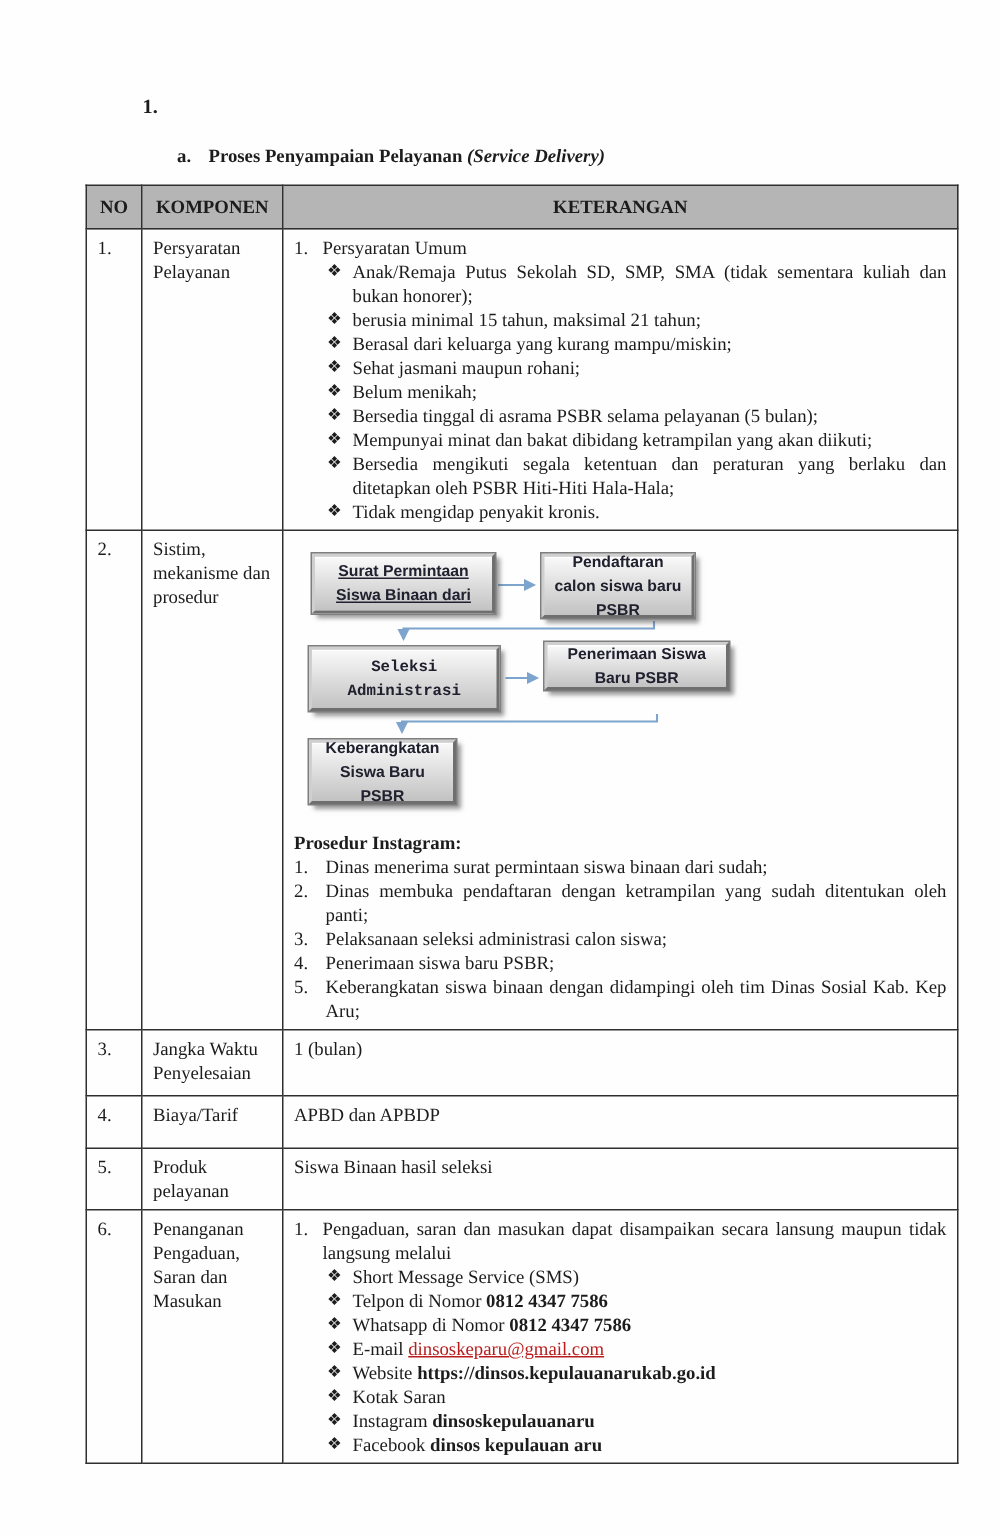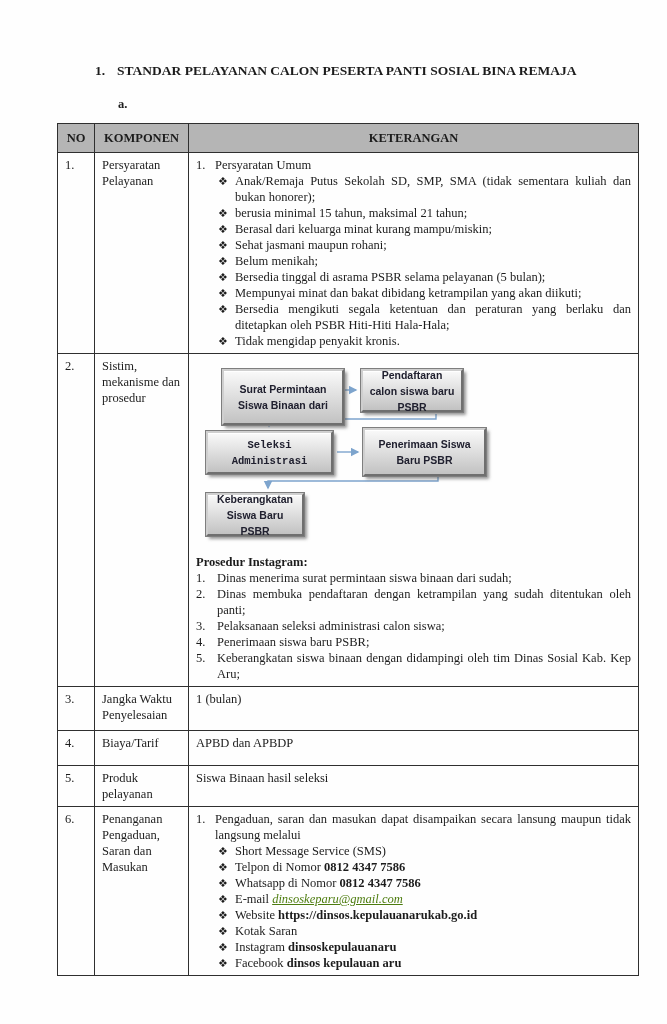--- a/index.html
+++ b/index.html
@@ -62,58 +62,60 @@
   
   .numbered { display: flex; }
   .numbered .n { flex: 0 0 19px; }
   .numbered .txt { flex: 1; text-align: justify; }
   
   .bullets { margin-left: 22px; }
   .b-item { display: flex; }
   .b-item .diamond { flex: 0 0 17px; font-size: 11px; line-height: 16px; }
   .b-item .bt { flex: 1; text-align: justify; }
   .bold { font-weight: bold; }
-  a.link { color: #4d7c0f; text-decoration: underline; font-style: italic; }
+  a.link { color: #b91c1c; text-decoration: underline; }
   
   .flowchart { position: relative; height: 186px; margin: 3px 0 7px 0; }
   .flowchart svg { position: absolute; left: 0; top: 0; }
   .fc-box {
     position: absolute;
     display: flex; align-items: center; justify-content: center;
     text-align: center;
     padding: 2px 6px;
     background: linear-gradient(180deg, #fafafa 0%, #dedede 50%, #c2c2c2 100%);
     border: 2px solid;
     border-color: #cfcfcf #6f6f6f #6f6f6f #cfcfcf;
     outline: 1px solid #7e7e7e;
     box-shadow: 3px 3px 3px rgba(70,70,70,0.55), inset 0 1px 0 #ffffff;
     font-family: "Liberation Sans", "DejaVu Sans", sans-serif;
     font-size: 10.5px; font-weight: bold; color: #20202f;
     line-height: 16px;
   }
-  .b1 { left: 26px;  top: 8px;   width: 122px; height: 56px; }
+  .b1 { left: 12px;  top: 8px;   width: 122px; height: 40px; text-decoration: underline; }
   .b2 { left: 165px; top: 8px;   width: 102px; height: 43px; }
   .b3 { left: 10px;  top: 70px;  width: 127px; height: 43px; font-family: Liberation Mono, monospace; }
-  .b4 { left: 167px; top: 67px;  width: 123px; height: 48px; }
+  .b4 { left: 167px; top: 67px;  width: 123px; height: 32px; }
   .b5 { left: 10px;  top: 132px; width: 98px; height: 43px; }
   .proc-title { font-weight: bold; margin-top: 2px; }
   .steps .numbered .n { flex: 0 0 21px; }
 </style>
 </head>
 <body>
 
 <div class="page">
 
   <div class="doc-heading">
     <span class="h-num">1.</span>
-    <span class="h-txt">STANDAR PELAYANAN CALON PESERTA PANTI SOSIAL BINA REMAJA</span>
   </div>
 
   <div class="doc-subheading">
     <span class="s-num">a.</span>
+    <span class="s-txt">
+      <span>Proses Penyampaian Pelayanan</span>&nbsp;<i>(Service Delivery)</i>
+    </span>
   </div>
 
   <table class="std">
     <colgroup>
         <col style="width:37px">
         <col style="width:94px">
         <col style="width:450px">
       </colgroup>
     <thead>
       <tr>
@@ -136,21 +138,21 @@
             <div class="b-item">
                 <span class="diamond">❖</span>
                 <span class="bt">Anak/Remaja Putus Sekolah SD, SMP, SMA (tidak sementara kuliah dan bukan honorer);</span>
               </div>
             <div class="b-item">
                 <span class="diamond">❖</span>
                 <span class="bt">berusia minimal 15 tahun, maksimal 21 tahun;</span>
               </div>
             <div class="b-item">
                 <span class="diamond">❖</span>
-                <span class="bt">Berasal dari keluarga minat kurang mampu/miskin;</span>
+                <span class="bt">Berasal dari keluarga yang kurang mampu/miskin;</span>
               </div>
             <div class="b-item">
                 <span class="diamond">❖</span>
                 <span class="bt">Sehat jasmani maupun rohani;</span>
               </div>
             <div class="b-item">
                 <span class="diamond">❖</span>
                 <span class="bt">Belum menikah;</span>
               </div>
             <div class="b-item">

